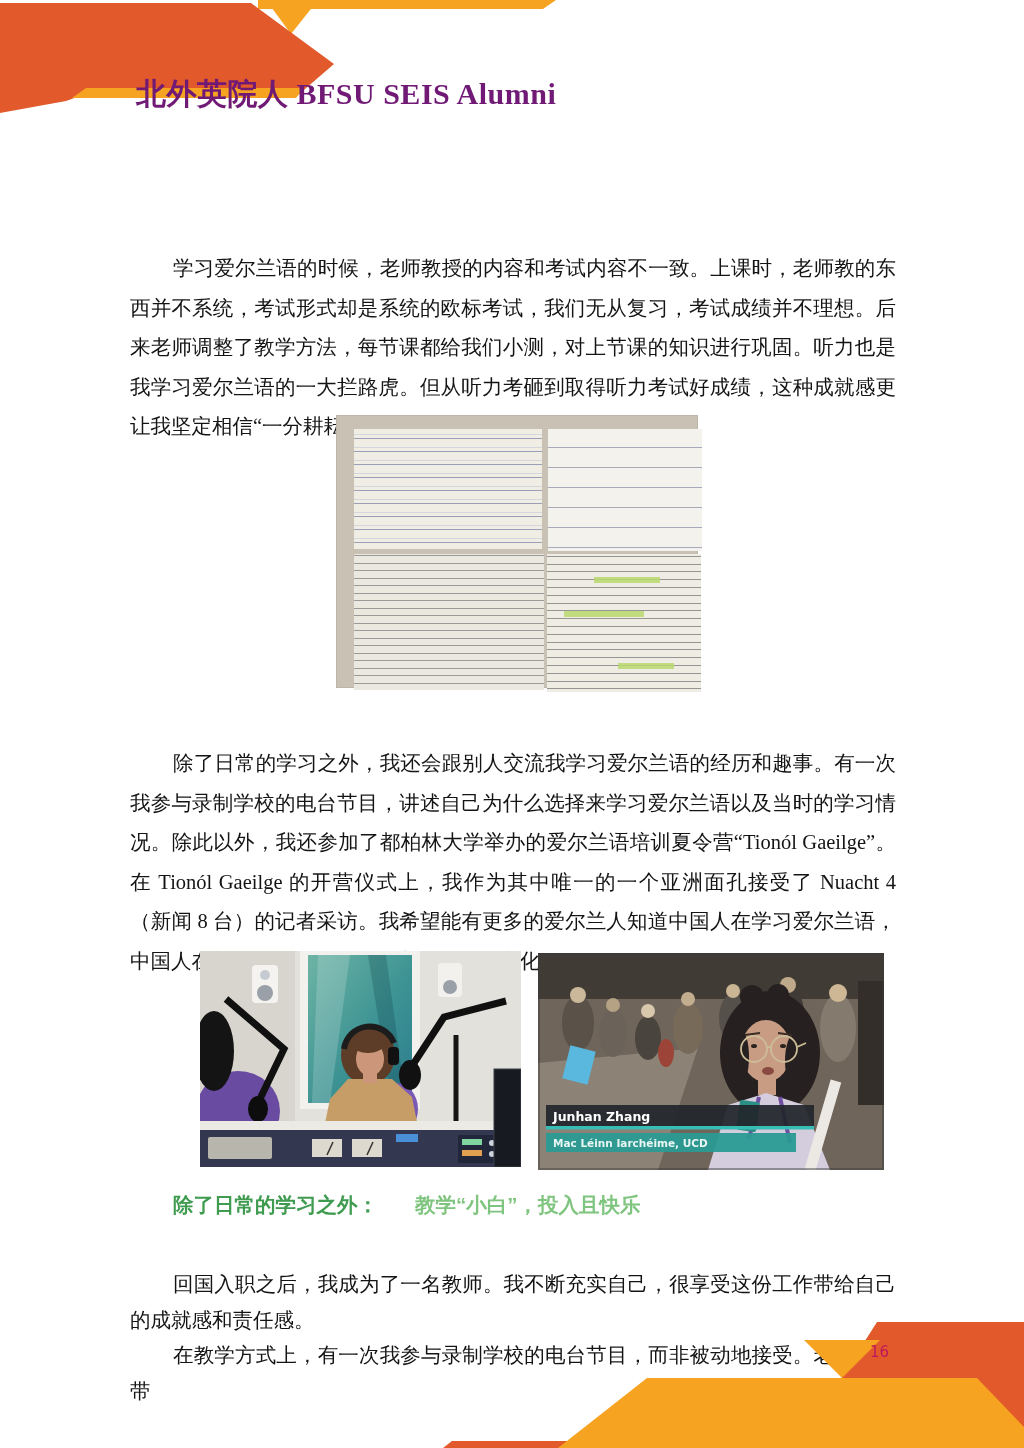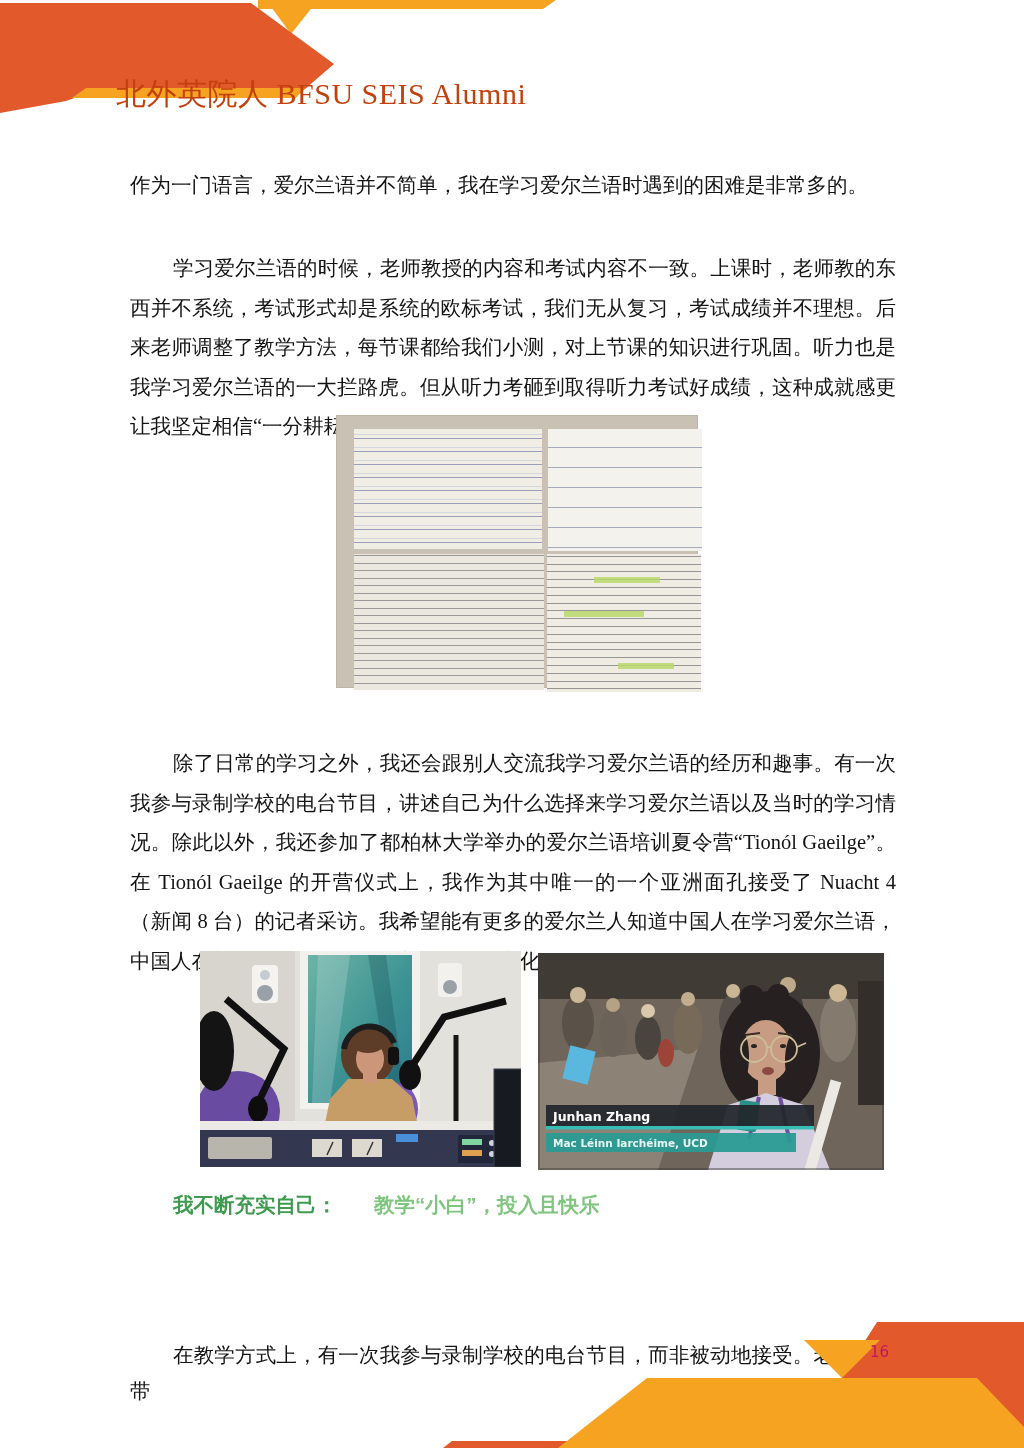--- a/index.html
+++ b/index.html
@@ -5,22 +5,22 @@
   html,body{margin:0;padding:0;background:#ffffff;}
   .page{
     position:relative;width:1024px;height:1448px;margin:0 auto;
     background:#ffffff;overflow:hidden;
     font-family:"Liberation Serif","DejaVu Serif",serif;color:#111;
   }
   .decor{position:absolute;left:0;pointer-events:none;}
   .decor.top{top:0;}
   .decor.bottom{top:1318px;}
   .doc-title{
-    position:absolute;left:116px;top:74px;margin:0;
-    font-size:30px;font-weight:400;letter-spacing:.5px;color:#c2410c;
+    position:absolute;left:136px;top:74px;margin:0;
+    font-size:30px;font-weight:700;letter-spacing:.5px;color:#701a75;
     font-family:"Liberation Serif","DejaVu Serif",serif;z-index:3;white-space:nowrap;
   }
   .body-par{
     position:absolute;left:130px;width:766px;margin:0;
     font-size:20.5px;line-height:39.5px;text-align:justify;color:#141414;
   }
   .indent{text-indent:2.1em;margin-top:44px;}
   .p1{top:166px;}
   .p2{top:205px;}
   .p3{top:700px;}
@@ -72,21 +72,20 @@
 
   <svg class="decor top" width="1024" height="115" viewBox="0 0 1024 115">
     <polygon points="258,0 556,0 543,9 258,9" fill="#F6A322"></polygon>
     <polygon points="266,0 318,0 291,34" fill="#F6A322"></polygon>
     <polygon points="0,3 251,3 334,64 298,95 83,95 66,101 0,113" fill="#E2592B"></polygon>
     <polygon points="86,88 304,88 296,98 72,98" fill="#F6A322"></polygon>
   </svg>
 
   <h1 class="doc-title">北外英院人  BFSU SEIS Alumni</h1>
 
-  <p class="body-par p1">作为一门语言，爱尔兰语并不简单，我在学习爱尔兰语时遇到的困难是非常多的。</p>
   <p class="body-par p2 indent">学习爱尔兰语的时候，老师教授的内容和考试内容不一致。上课时，老师教的东西并不系统，考试形式却是系统的欧标考试，我们无从复习，考试成绩并不理想。后来老师调整了教学方法，每节课都给我们小测，对上节课的知识进行巩固。听力也是我学习爱尔兰语的一大拦路虎。但从听力考砸到取得听力考试好成绩，这种成就感更让我坚定相信“一分耕耘，一分收获”。</p>
 
   <div class="notes-photo">
     <div class="quad q-tl"></div>
     <div class="quad q-tr"></div>
     <div class="quad q-bl"></div>
     <div class="quad q-br"></div>
     <div class="hl hl1"></div>
     <div class="hl hl2"></div>
     <div class="hl hl3"></div>
@@ -209,22 +208,23 @@
     <g>
       <rect x="8" y="152" width="268" height="21" fill="#21262b" opacity=".93"></rect>
       <rect x="8" y="173" width="268" height="3.5" fill="#38bdb4"></rect>
       <rect x="8" y="180" width="250" height="19" fill="#2a9a93" opacity=".95"></rect>
       <text x="15" y="167.5" class="cap-name">Junhan Zhang</text>
       <text x="15" y="193.5" class="cap-role">Mac Léinn Iarchéime, UCD</text>
     </g>
     <rect x="1" y="1" width="344" height="215" fill="none" stroke="#3a3a3a" stroke-width="2" opacity=".45"></rect>
   </svg>
 
-  <p class="section-heading"><span class="hd-dark">我不断充实自己：</span><span class="hd-light">教学“小白”，投入且快乐</span></p>
-
+  <p class="section-heading"><span class="hd-dark">除了日常的学习之外：</span><span class="hd-light">教学“小白”，投入且快乐</span></p>
+
+  <p class="body-par p4 indent">回国入职之后，我成为了一名教师。我不断充实自己，很享受这份工作带给自己的成就感和责任感。</p>
   <p class="body-par p5 indent">在教学方式上，有一次我参与录制学校的电台节目，而非被动地接受。老师只是带</p>
 
   <div class="page-number">16</div>
 
   <svg class="decor bottom" width="1024" height="130" viewBox="0 0 1024 130">
     <polygon points="877,4 1024,4 1024,130 797,130" fill="#E2592B"></polygon>
     <polygon points="804,22 880,22 842,60" fill="#F6A322"></polygon>
     <polygon points="452,123 612,123 618,130 443,130" fill="#E2592B"></polygon>
     <polygon points="647,60 977,60 1024,109 1024,130 558,130" fill="#F6A322"></polygon>
   </svg>

